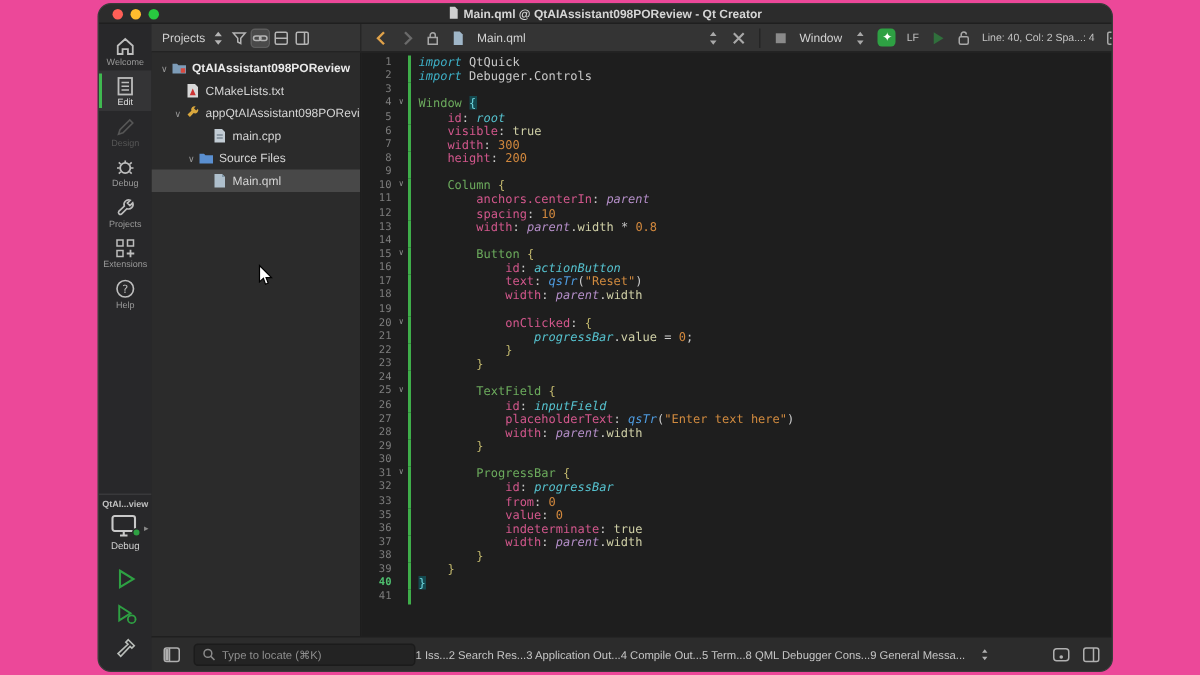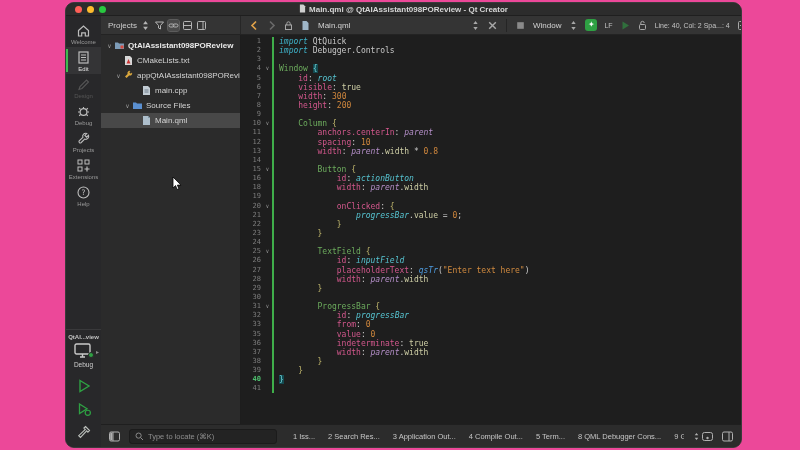--- a/index.html
+++ b/index.html
@@ -105,21 +105,21 @@
   .t-bm { color:#6fd6de; background:#14494f; }
 
   
   .bottombar { height:23px; background:#2c2c2c; border-top:1px solid #1f1f1f; display:flex;
                align-items:center; padding:0 7px; flex:0 0 auto; }
   .bic { width:13px; height:13px; color:#b0b0b0; flex:0 0 auto; }
   .locator { display:flex; align-items:center; gap:4px; background:#232323; border:1px solid #1b1b1b;
              border-radius:3px; height:15px; width:148px; margin-left:8px; padding:0 5px; flex:0 0 auto; }
   .locator .sic { width:9px; height:9px; color:#8a8a8a; flex:0 0 auto; }
   .locator .ltext { font-size:7.5px; color:#8f8f8f; white-space:nowrap; }
-  .otabs { display:flex; align-items:flex-end; margin-left:16px; gap:13px; overflow:hidden; }
+  .otabs { display:flex; align-items:flex-end; margin-left:0; overflow:hidden; }
   .otab { font-size:7.5px; color:#c6c6c6; white-space:nowrap; }
   .barspacer { flex:1; }
   .bricons { display:flex; align-items:center; gap:7px; }
 
   svg { display:block; width:100%; height:100%; }
 
   .cursor { position:absolute; left:172px; top:176px; width:11px; height:15px; z-index:50; }
 </style>
 </head>
 <body>
@@ -417,20 +417,21 @@
               <div class="cl"><span class="ln">7</span><span class="fold"></span><span class="vcs"></span><span class="codetext"><span class="t-pl">    </span><span class="t-pr">width</span><span class="t-pu">:</span><span class="t-pl"> </span><span class="t-nu">300</span></span></div>
               <div class="cl"><span class="ln">8</span><span class="fold"></span><span class="vcs"></span><span class="codetext"><span class="t-pl">    </span><span class="t-pr">height</span><span class="t-pu">:</span><span class="t-pl"> </span><span class="t-nu">200</span></span></div>
               <div class="cl"><span class="ln">9</span><span class="fold"></span><span class="vcs"></span><span class="codetext"></span></div>
               <div class="cl"><span class="ln">10</span><span class="fold">∨</span><span class="vcs"></span><span class="codetext"><span class="t-pl">    </span><span class="t-ty">Column</span><span class="t-pl"> </span><span class="t-br">{</span></span></div>
               <div class="cl"><span class="ln">11</span><span class="fold"></span><span class="vcs"></span><span class="codetext"><span class="t-pl">        </span><span class="t-pr">anchors.centerIn</span><span class="t-pu">:</span><span class="t-pl"> </span><span class="t-pa">parent</span></span></div>
               <div class="cl"><span class="ln">12</span><span class="fold"></span><span class="vcs"></span><span class="codetext"><span class="t-pl">        </span><span class="t-pr">spacing</span><span class="t-pu">:</span><span class="t-pl"> </span><span class="t-nu">10</span></span></div>
               <div class="cl"><span class="ln">13</span><span class="fold"></span><span class="vcs"></span><span class="codetext"><span class="t-pl">        </span><span class="t-pr">width</span><span class="t-pu">:</span><span class="t-pl"> </span><span class="t-pa">parent</span><span class="t-pu">.</span><span class="t-va">width</span><span class="t-pl"> </span><span class="t-pu">*</span><span class="t-pl"> </span><span class="t-nu">0.8</span></span></div>
               <div class="cl"><span class="ln">14</span><span class="fold"></span><span class="vcs"></span><span class="codetext"></span></div>
               <div class="cl"><span class="ln">15</span><span class="fold">∨</span><span class="vcs"></span><span class="codetext"><span class="t-pl">        </span><span class="t-ty">Button</span><span class="t-pl"> </span><span class="t-br">{</span></span></div>
               <div class="cl"><span class="ln">16</span><span class="fold"></span><span class="vcs"></span><span class="codetext"><span class="t-pl">            </span><span class="t-pr">id</span><span class="t-pu">:</span><span class="t-pl"> </span><span class="t-id">actionButton</span></span></div>
+              <div class="cl"><span class="ln">17</span><span class="fold"></span><span class="vcs"></span><span class="codetext"><span class="t-pl">            </span><span class="t-pr">text</span><span class="t-pu">:</span><span class="t-pl"> </span><span class="t-fn">qsTr</span><span class="t-pu">(</span><span class="t-st">"Reset"</span><span class="t-pu">)</span></span></div>
               <div class="cl"><span class="ln">18</span><span class="fold"></span><span class="vcs"></span><span class="codetext"><span class="t-pl">            </span><span class="t-pr">width</span><span class="t-pu">:</span><span class="t-pl"> </span><span class="t-pa">parent</span><span class="t-pu">.</span><span class="t-va">width</span></span></div>
               <div class="cl"><span class="ln">19</span><span class="fold"></span><span class="vcs"></span><span class="codetext"></span></div>
               <div class="cl"><span class="ln">20</span><span class="fold">∨</span><span class="vcs"></span><span class="codetext"><span class="t-pl">            </span><span class="t-pr">onClicked</span><span class="t-pu">:</span><span class="t-pl"> </span><span class="t-br">{</span></span></div>
               <div class="cl"><span class="ln">21</span><span class="fold"></span><span class="vcs"></span><span class="codetext"><span class="t-pl">                </span><span class="t-id">progressBar</span><span class="t-pu">.</span><span class="t-va">value</span><span class="t-pl"> </span><span class="t-pu">=</span><span class="t-pl"> </span><span class="t-nu">0</span><span class="t-pu">;</span></span></div>
               <div class="cl"><span class="ln">22</span><span class="fold"></span><span class="vcs"></span><span class="codetext"><span class="t-pl">            </span><span class="t-br">}</span></span></div>
               <div class="cl"><span class="ln">23</span><span class="fold"></span><span class="vcs"></span><span class="codetext"><span class="t-pl">        </span><span class="t-br">}</span></span></div>
               <div class="cl"><span class="ln">24</span><span class="fold"></span><span class="vcs"></span><span class="codetext"></span></div>
               <div class="cl"><span class="ln">25</span><span class="fold">∨</span><span class="vcs"></span><span class="codetext"><span class="t-pl">        </span><span class="t-ty">TextField</span><span class="t-pl"> </span><span class="t-br">{</span></span></div>
               <div class="cl"><span class="ln">26</span><span class="fold"></span><span class="vcs"></span><span class="codetext"><span class="t-pl">            </span><span class="t-pr">id</span><span class="t-pu">:</span><span class="t-pl"> </span><span class="t-id">inputField</span></span></div>
               <div class="cl"><span class="ln">27</span><span class="fold"></span><span class="vcs"></span><span class="codetext"><span class="t-pl">            </span><span class="t-pr">placeholderText</span><span class="t-pu">:</span><span class="t-pl"> </span><span class="t-fn">qsTr</span><span class="t-pu">(</span><span class="t-st">"Enter text here"</span><span class="t-pu">)</span></span></div>

